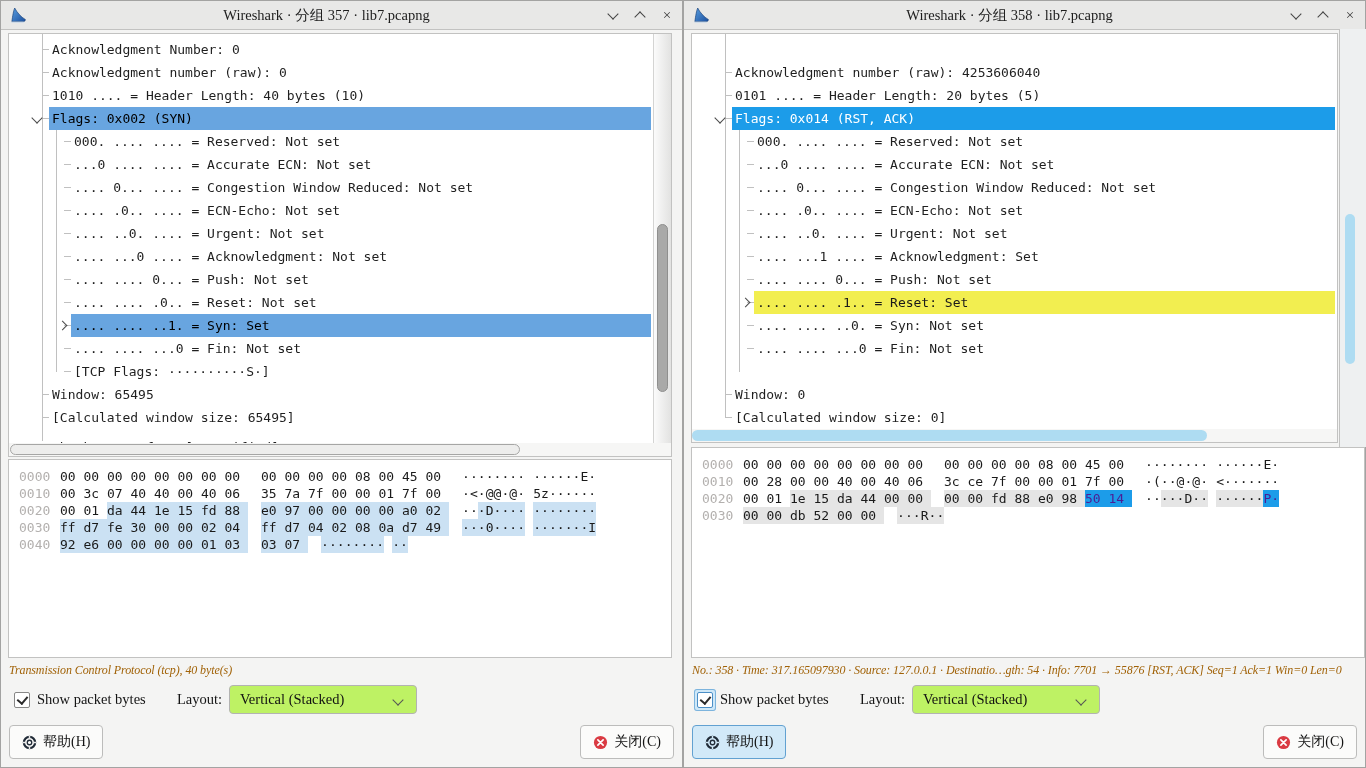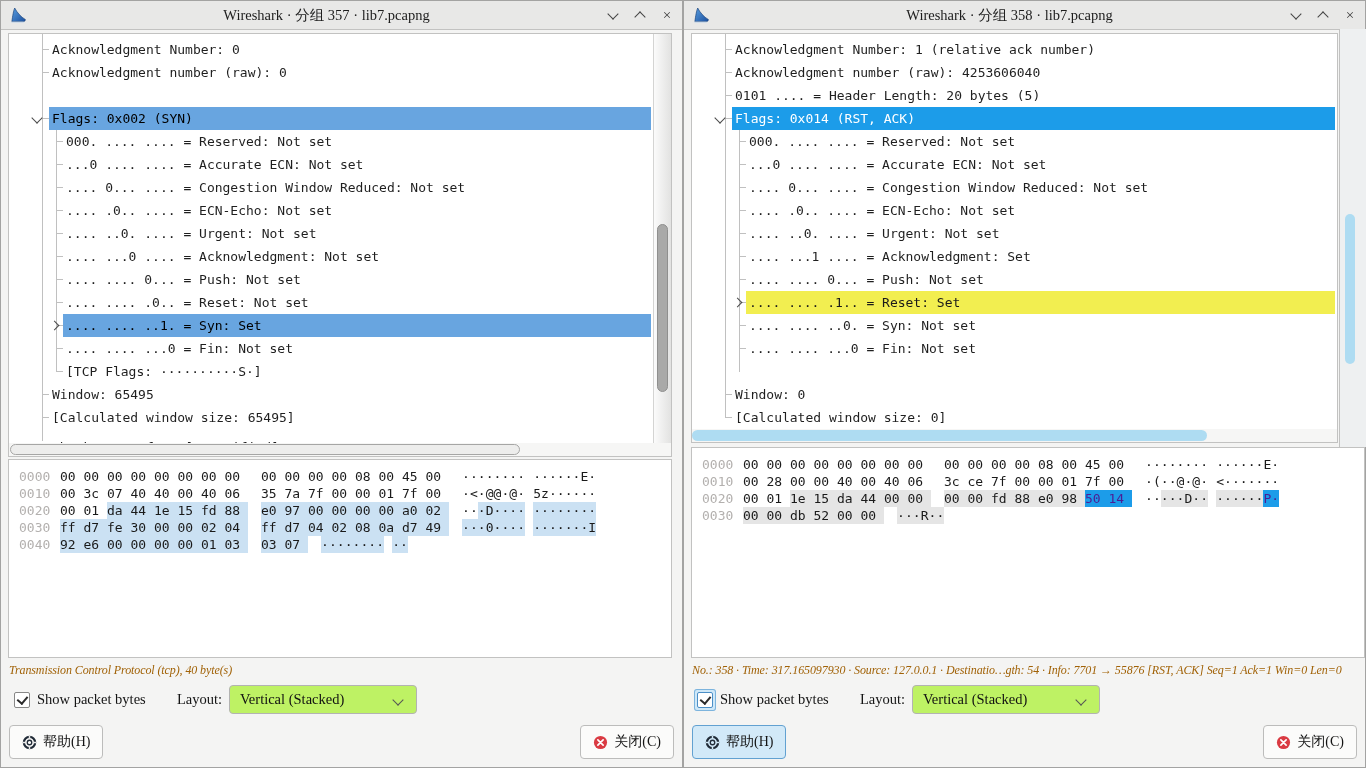--- a/index.html
+++ b/index.html
@@ -32,21 +32,21 @@
            box-sizing:border-box;overflow:hidden;font-family:"DejaVu Sans Mono",monospace;
            font-size:13px;color:#1f1f1f;}
   .win0 .treebox{width:664px;height:424px;}
   .win1 .treebox{width:647px;height:410px;}
   .vl{position:absolute;width:1px;background:#c0c0c0;}
   .vl1{left:33px;top:0;}
   .win0 .vl1{height:407px;} .win1 .vl1{height:384px;}
   .vl2{left:47px;top:96px;height:242px;}
   .trow{position:absolute;height:23px;line-height:23px;white-space:nowrap;}
   .win0 .trow{right:20px;} .win1 .trow{right:2px;}
-  .trow.lvl1{left:40px;} .trow.lvl2{left:54px;}
+  .trow.lvl1{left:40px;} .trow.lvl2{left:62px;}
   .trow::before{content:'';position:absolute;left:-7px;top:11px;width:7px;height:1px;background:#c0c0c0;}
   .trow .lbl{padding-left:3px;}
   .trow.sel-inactive{background:var(--sel-inactive);color:#000000;}
   .trow.sel-active{background:var(--sel-active);color:#fff;}
   .trow.sel-match{background:var(--match);color:#1a1a1a;}
   .arrow{position:absolute;top:7px;}
   .arrow.down{left:-16px;width:7px;height:7px;border-left:1.6px solid #4a4a4a;
               border-bottom:1.6px solid #4a4a4a;transform:rotate(-45deg);}
   .arrow.right{left:-12px;width:6px;height:6px;border-left:1.6px solid #4a4a4a;
                border-bottom:1.6px solid #4a4a4a;transform:rotate(-135deg);top:8px;}
@@ -138,20 +138,21 @@
   </div>
 
   <div class="treebox">
     <i class="vl vl1"></i>
     <i class="vl vl2"></i>
     <div class="vsb">
       <div class="vthumb"></div>
     </div>
     <div class="trow lvl1" style="top: 4px;"><span class="lbl">Acknowledgment Number: 0</span></div>
       <div class="trow lvl1" style="top: 27px;"><span class="lbl">Acknowledgment number (raw): 0</span></div>
+      <div class="trow lvl1" style="top: 50px;"><span class="lbl">1010 .... = Header Length: 40 bytes (10)</span></div>
       <div class="trow lvl1 sel-inactive" style="top: 73px;"><i class="arrow down"></i><span class="lbl">Flags: 0x002 (SYN)</span></div>
       <div class="trow lvl2" style="top: 96px;"><span class="lbl">000. .... .... = Reserved: Not set</span></div>
       <div class="trow lvl2" style="top: 119px;"><span class="lbl">...0 .... .... = Accurate ECN: Not set</span></div>
       <div class="trow lvl2" style="top: 142px;"><span class="lbl">.... 0... .... = Congestion Window Reduced: Not set</span></div>
       <div class="trow lvl2" style="top: 165px;"><span class="lbl">.... .0.. .... = ECN-Echo: Not set</span></div>
       <div class="trow lvl2" style="top: 188px;"><span class="lbl">.... ..0. .... = Urgent: Not set</span></div>
       <div class="trow lvl2" style="top: 211px;"><span class="lbl">.... ...0 .... = Acknowledgment: Not set</span></div>
       <div class="trow lvl2" style="top: 234px;"><span class="lbl">.... .... 0... = Push: Not set</span></div>
       <div class="trow lvl2" style="top: 257px;"><span class="lbl">.... .... .0.. = Reset: Not set</span></div>
       <div class="trow lvl2 sel-inactive" style="top: 280px;"><i class="arrow right"></i><span class="lbl">.... .... ..1. = Syn: Set</span></div>
@@ -232,21 +233,20 @@
       <span class="wbtn">
           <i class="chev up"></i>
         </span>
       <span class="wbtn">×</span>
     </span>
   </div>
 
   <div class="treebox">
     <i class="vl vl1"></i>
     <i class="vl vl2"></i>
-    <div class="trow lvl1" style="top: 4px;"><span class="lbl">Acknowledgment Number: 1    (relative ack number)</span></div>
       <div class="trow lvl1" style="top: 27px;"><span class="lbl">Acknowledgment number (raw): 4253606040</span></div>
       <div class="trow lvl1" style="top: 50px;"><span class="lbl">0101 .... = Header Length: 20 bytes (5)</span></div>
       <div class="trow lvl1 sel-active" style="top: 73px;"><i class="arrow down"></i><span class="lbl">Flags: 0x014 (RST, ACK)</span></div>
       <div class="trow lvl2" style="top: 96px;"><span class="lbl">000. .... .... = Reserved: Not set</span></div>
       <div class="trow lvl2" style="top: 119px;"><span class="lbl">...0 .... .... = Accurate ECN: Not set</span></div>
       <div class="trow lvl2" style="top: 142px;"><span class="lbl">.... 0... .... = Congestion Window Reduced: Not set</span></div>
       <div class="trow lvl2" style="top: 165px;"><span class="lbl">.... .0.. .... = ECN-Echo: Not set</span></div>
       <div class="trow lvl2" style="top: 188px;"><span class="lbl">.... ..0. .... = Urgent: Not set</span></div>
       <div class="trow lvl2" style="top: 211px;"><span class="lbl">.... ...1 .... = Acknowledgment: Set</span></div>
       <div class="trow lvl2" style="top: 234px;"><span class="lbl">.... .... 0... = Push: Not set</span></div>

